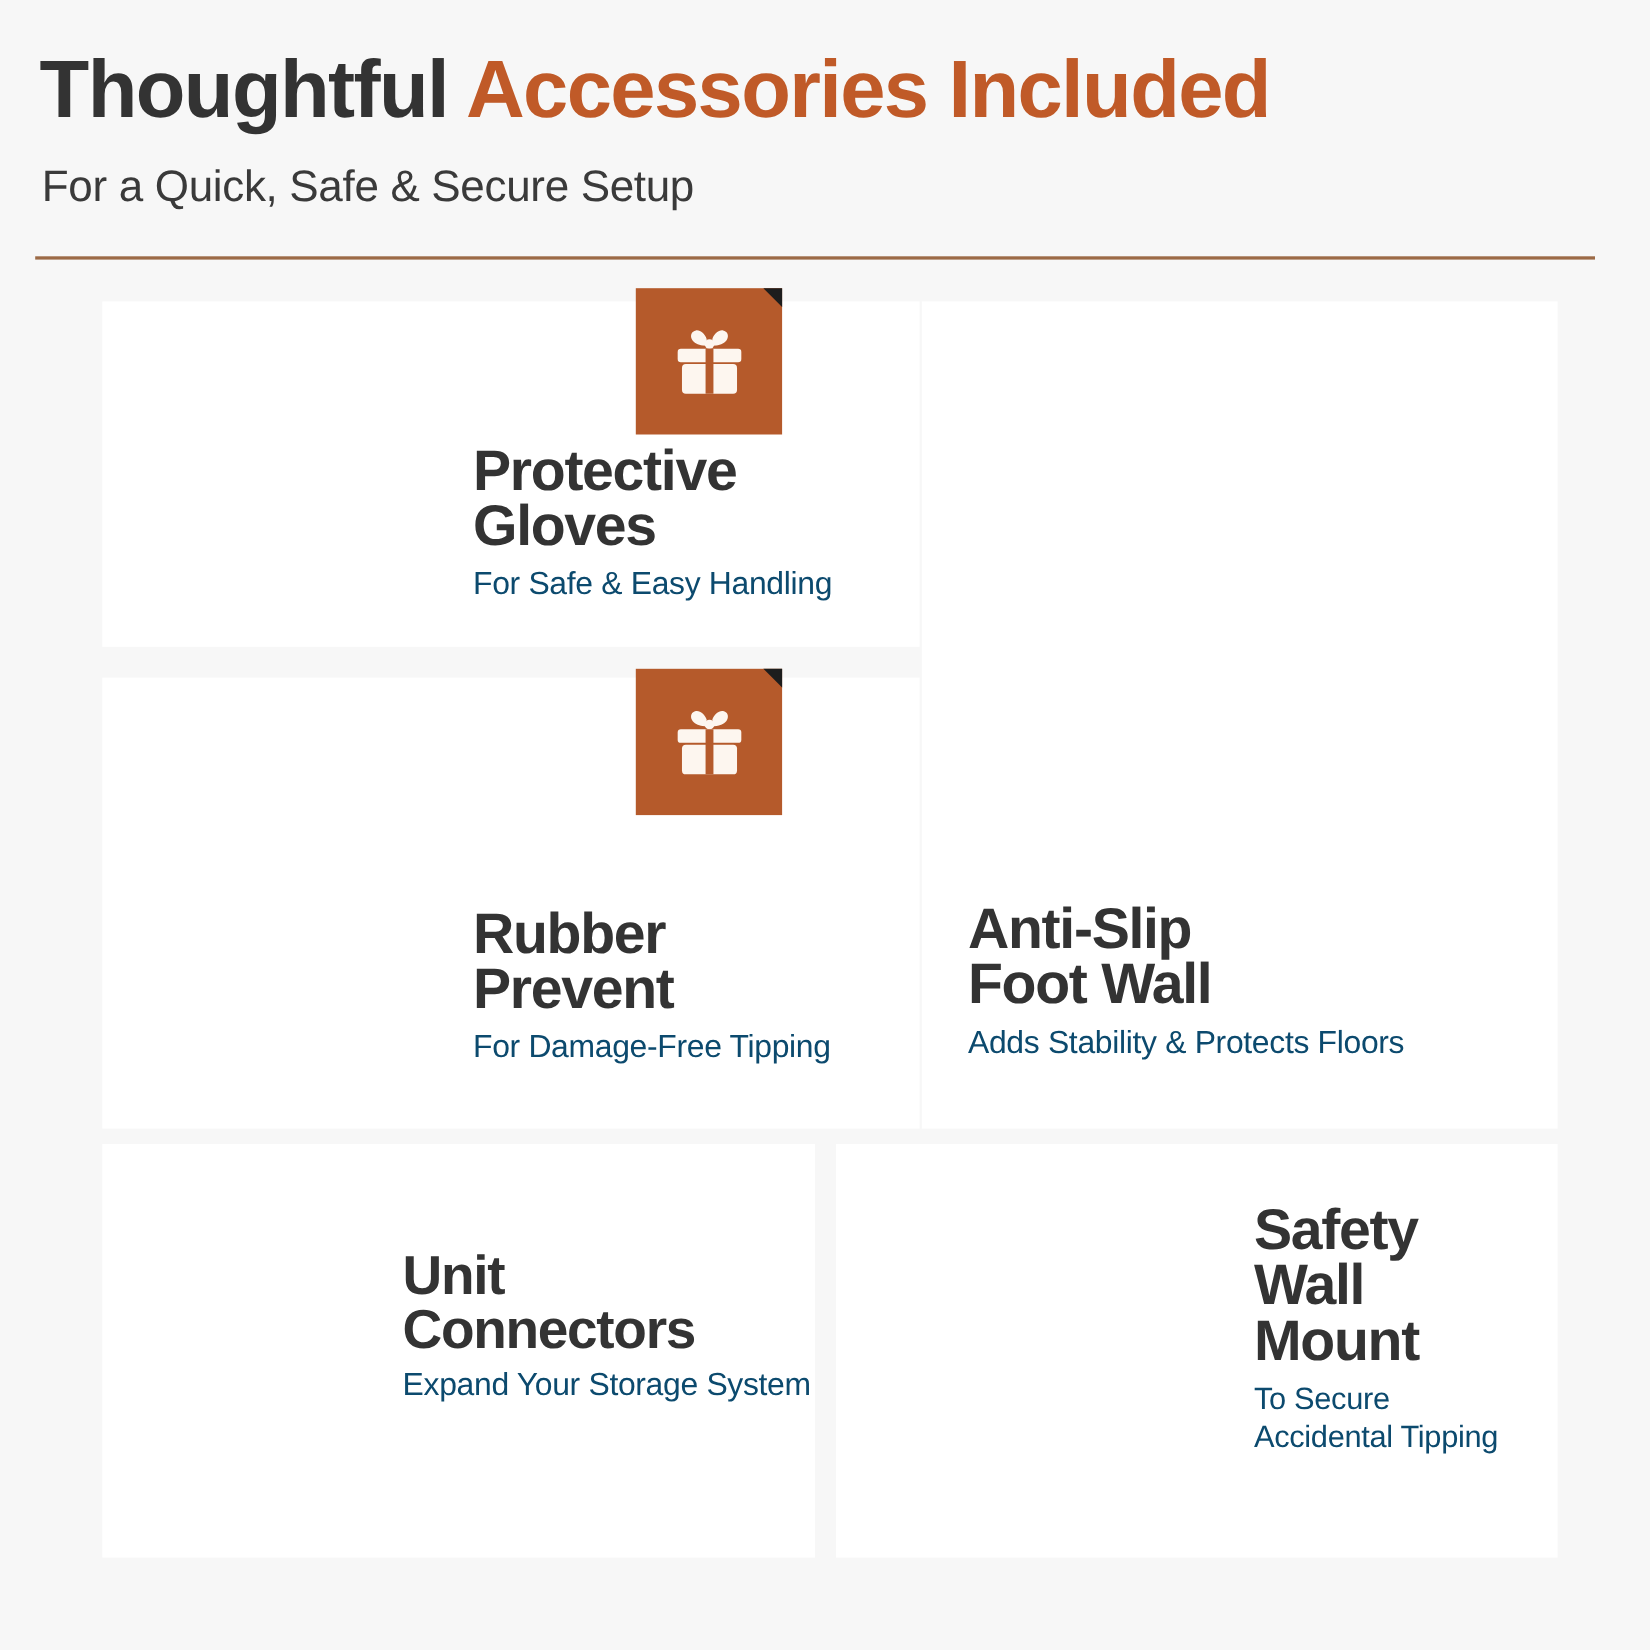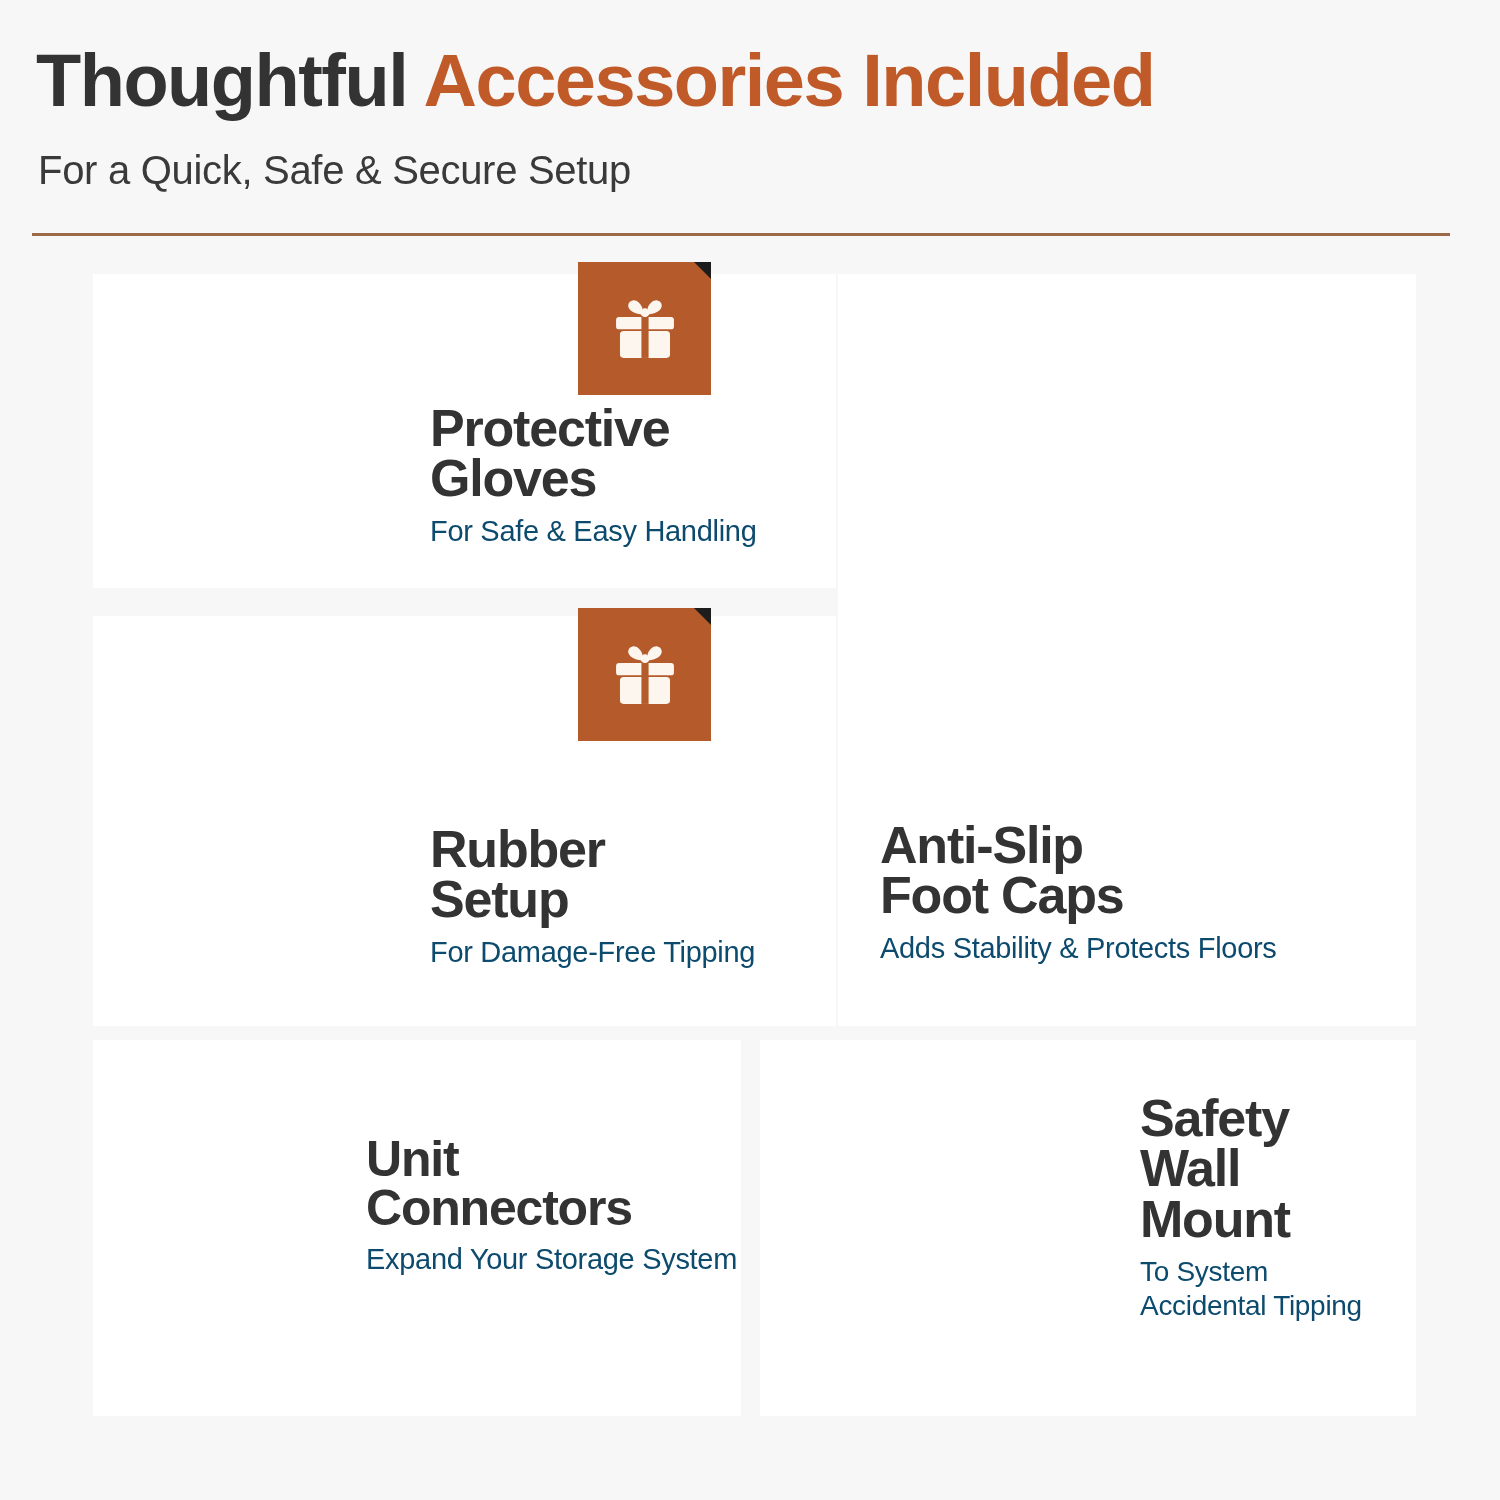--- a/index.html
+++ b/index.html
@@ -140,35 +140,35 @@
 </div>
 
 <div class="txt" id="t-gloves">
   <div class="hl">Protective
 Gloves</div>
   <div class="sub">For Safe &amp; Easy Handling</div>
 </div>
 
 <div class="txt" id="t-mallet">
   <div class="hl">Rubber
-Setup</div>
+Prevent</div>
   <div class="sub">For Damage-Free Tipping</div>
 </div>
 
 <div class="txt" id="t-footcaps">
   <div class="hl">Anti-Slip
-Foot Caps</div>
+Foot Wall</div>
   <div class="sub">Adds Stability &amp; Protects Floors</div>
 </div>
 
 <div class="txt" id="t-connectors">
   <div class="hl">Unit
 Connectors</div>
   <div class="sub">Expand Your Storage System</div>
 </div>
 
 <div class="txt" id="t-wallmount">
   <div class="hl">Safety
 Wall
 Mount</div>
-  <div class="sub">To System
+  <div class="sub">To Secure
 Accidental Tipping</div>
 </div>
 
 </body></html>

